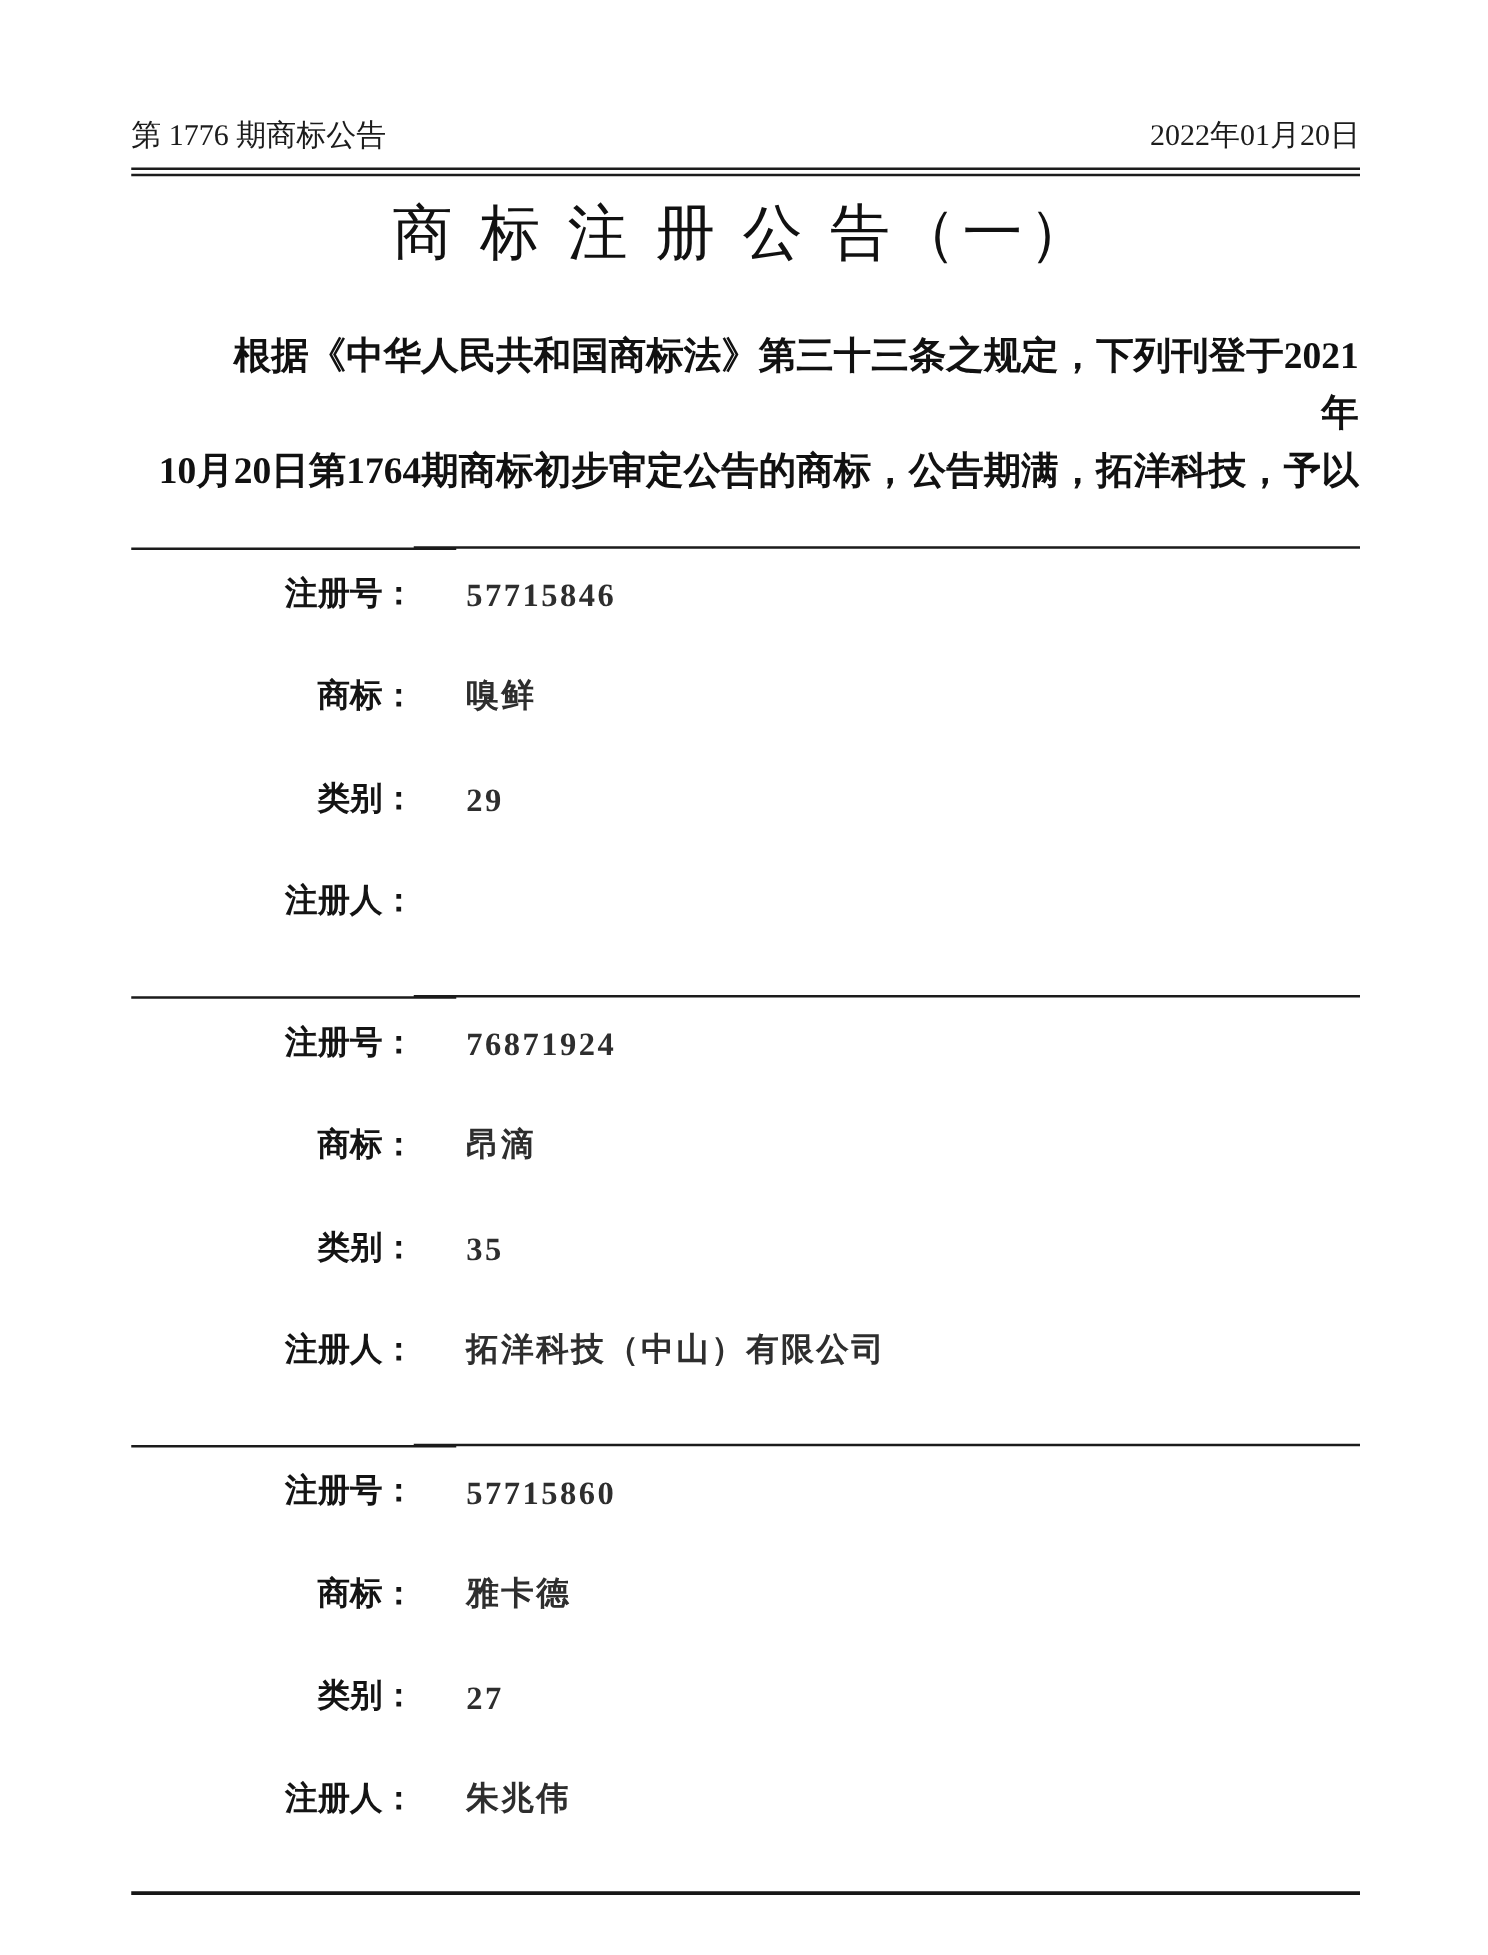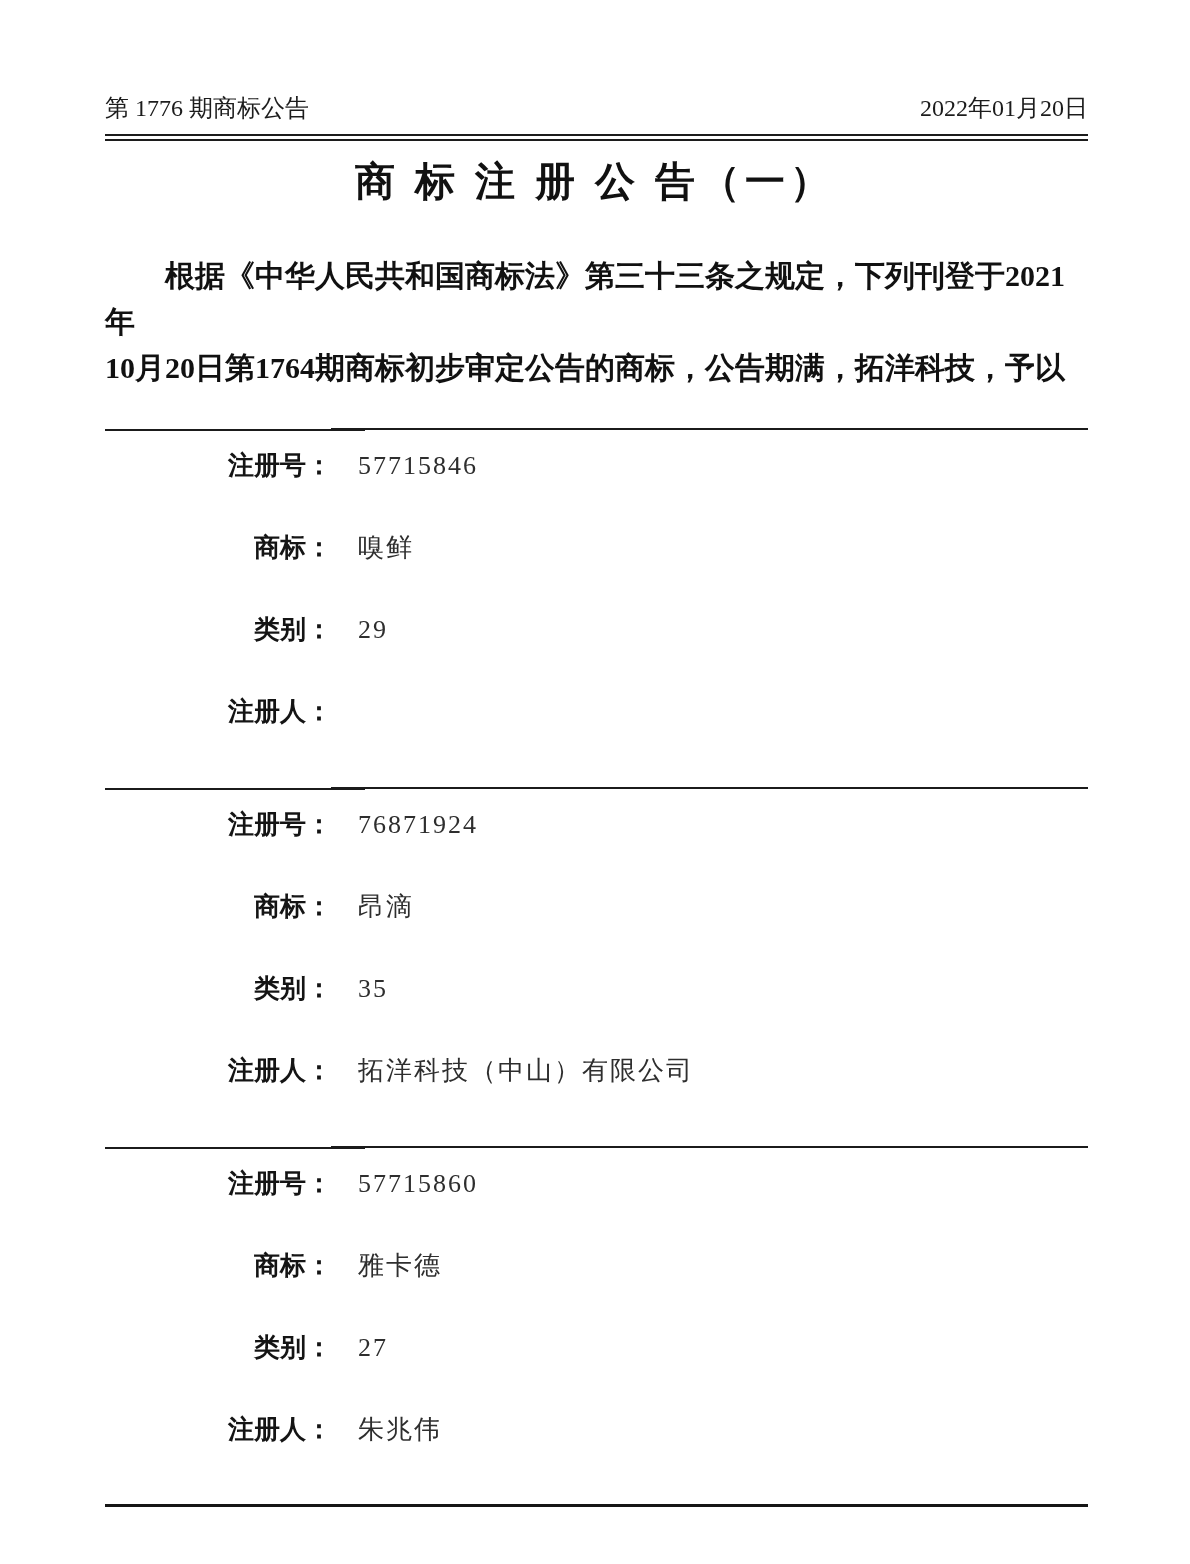--- a/index.html
+++ b/index.html
@@ -28,55 +28,56 @@
   .header-rule {
     margin: 10px 102px 0 105px;
     height: 7px;
     border-top: 2px solid #1c1c1c;
     border-bottom: 2px solid #1c1c1c;
   }
   
   .doc-title {
     margin-top: 13px;
     text-align: center;
-    font-size: 40px;
-    font-weight: 700;
+    font-size: 48px;
+    font-weight: 400;
     letter-spacing: 5px;
     color: #111111;
   }
   
   .intro {
     margin: 44px 103px 0 105px;
     font-size: 30px;
     font-weight: 700;
     line-height: 46px;
     color: #111111;
+    text-align: right;
   }
   .intro-line.first { text-indent: 2em; }
   
   .records { margin: 36px 102px 0 105px; }
   .rule-split { position: relative; height: 5px; }
   .rule-split .seg { position: absolute; height: 2px; background: #1b1b1b; }
   .rule-split .seg-left  { left: 0; width: 26.5%; top: 2px; }
   .rule-split .seg-right { left: 23%; width: 77%; top: 1px; }
   .entry { padding-top: 16px; }
-  .row { display: flex; align-items: center; margin-bottom: 47px; }
+  .row { display: flex; align-items: flex-end; margin-bottom: 47px; }
   .row:last-child { margin-bottom: 57px; }
   .field-label {
     width: 227px;
     text-align: right;
     font-weight: 700;
     font-size: 26px;
     color: #141414;
     flex: 0 0 auto;
   }
   .field-value {
-    margin-left: 26px;
+    margin-left: 41px;
     font-size: 26px;
-    font-weight: 400;
+    font-weight: 700;
     letter-spacing: 2px;
     color: #2e2e2e;
   }
   .bottom-rule {
     height: 3px;
     background: #161616;
   }
 </style>
 </head>
 <body>

